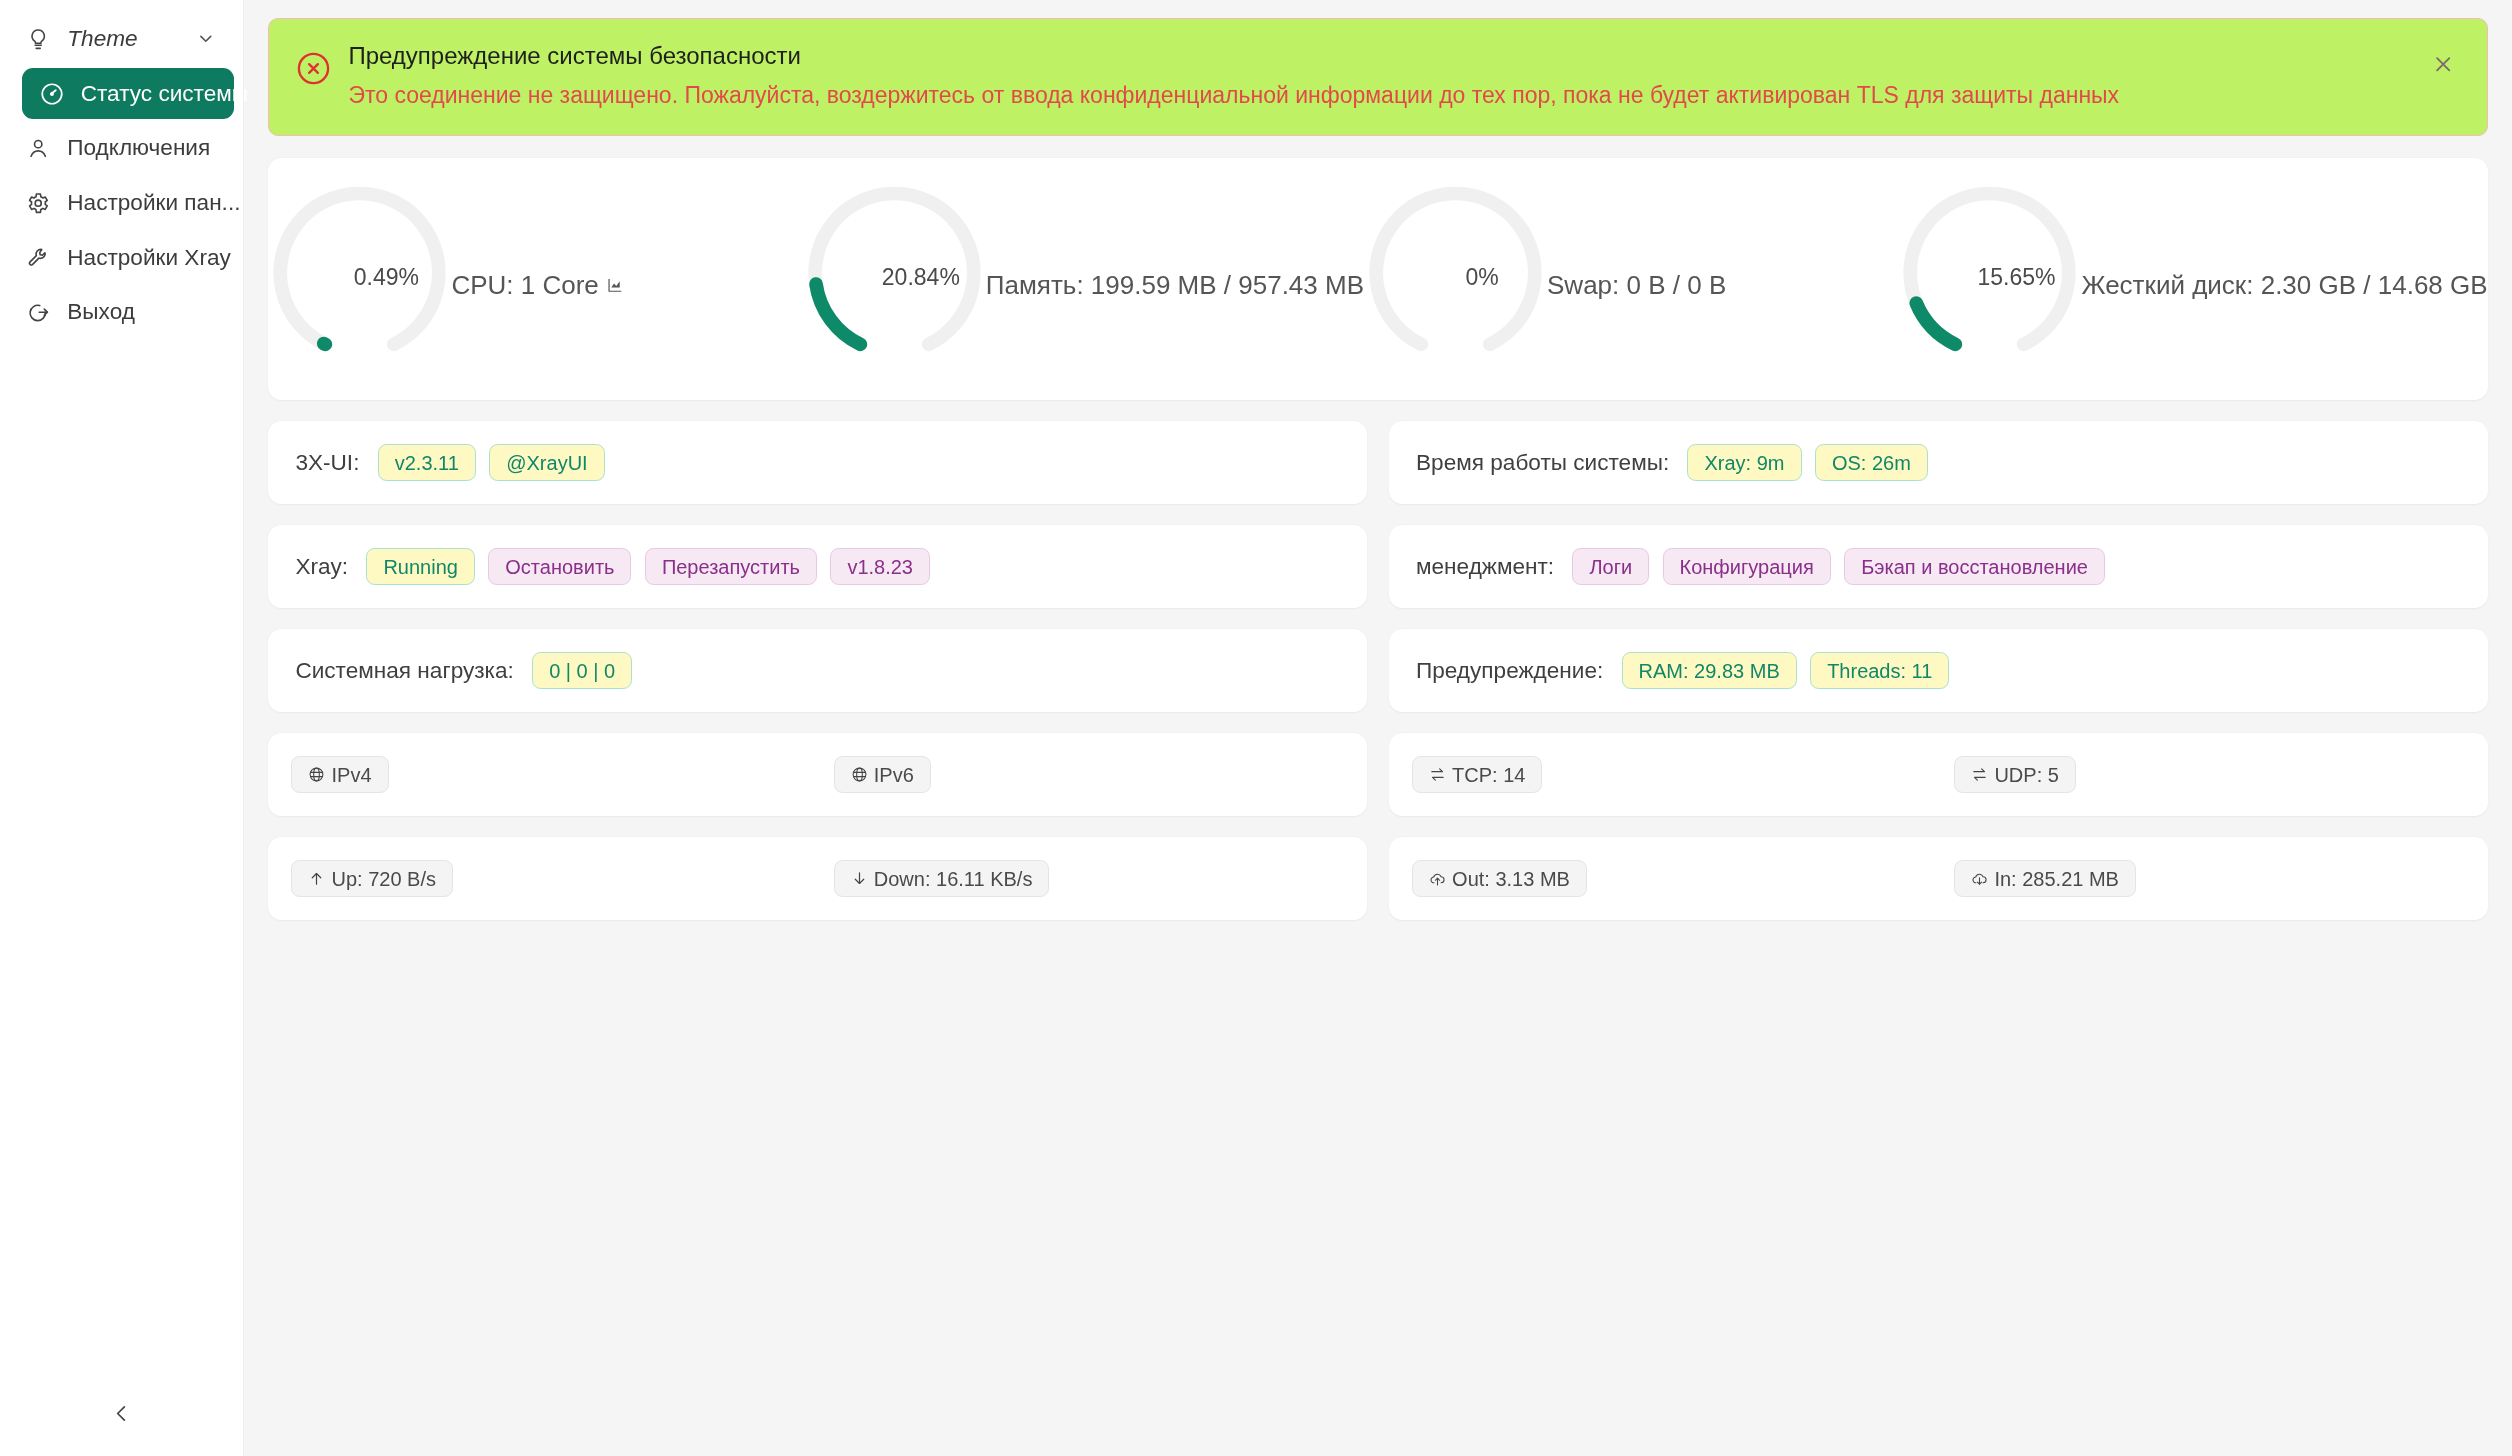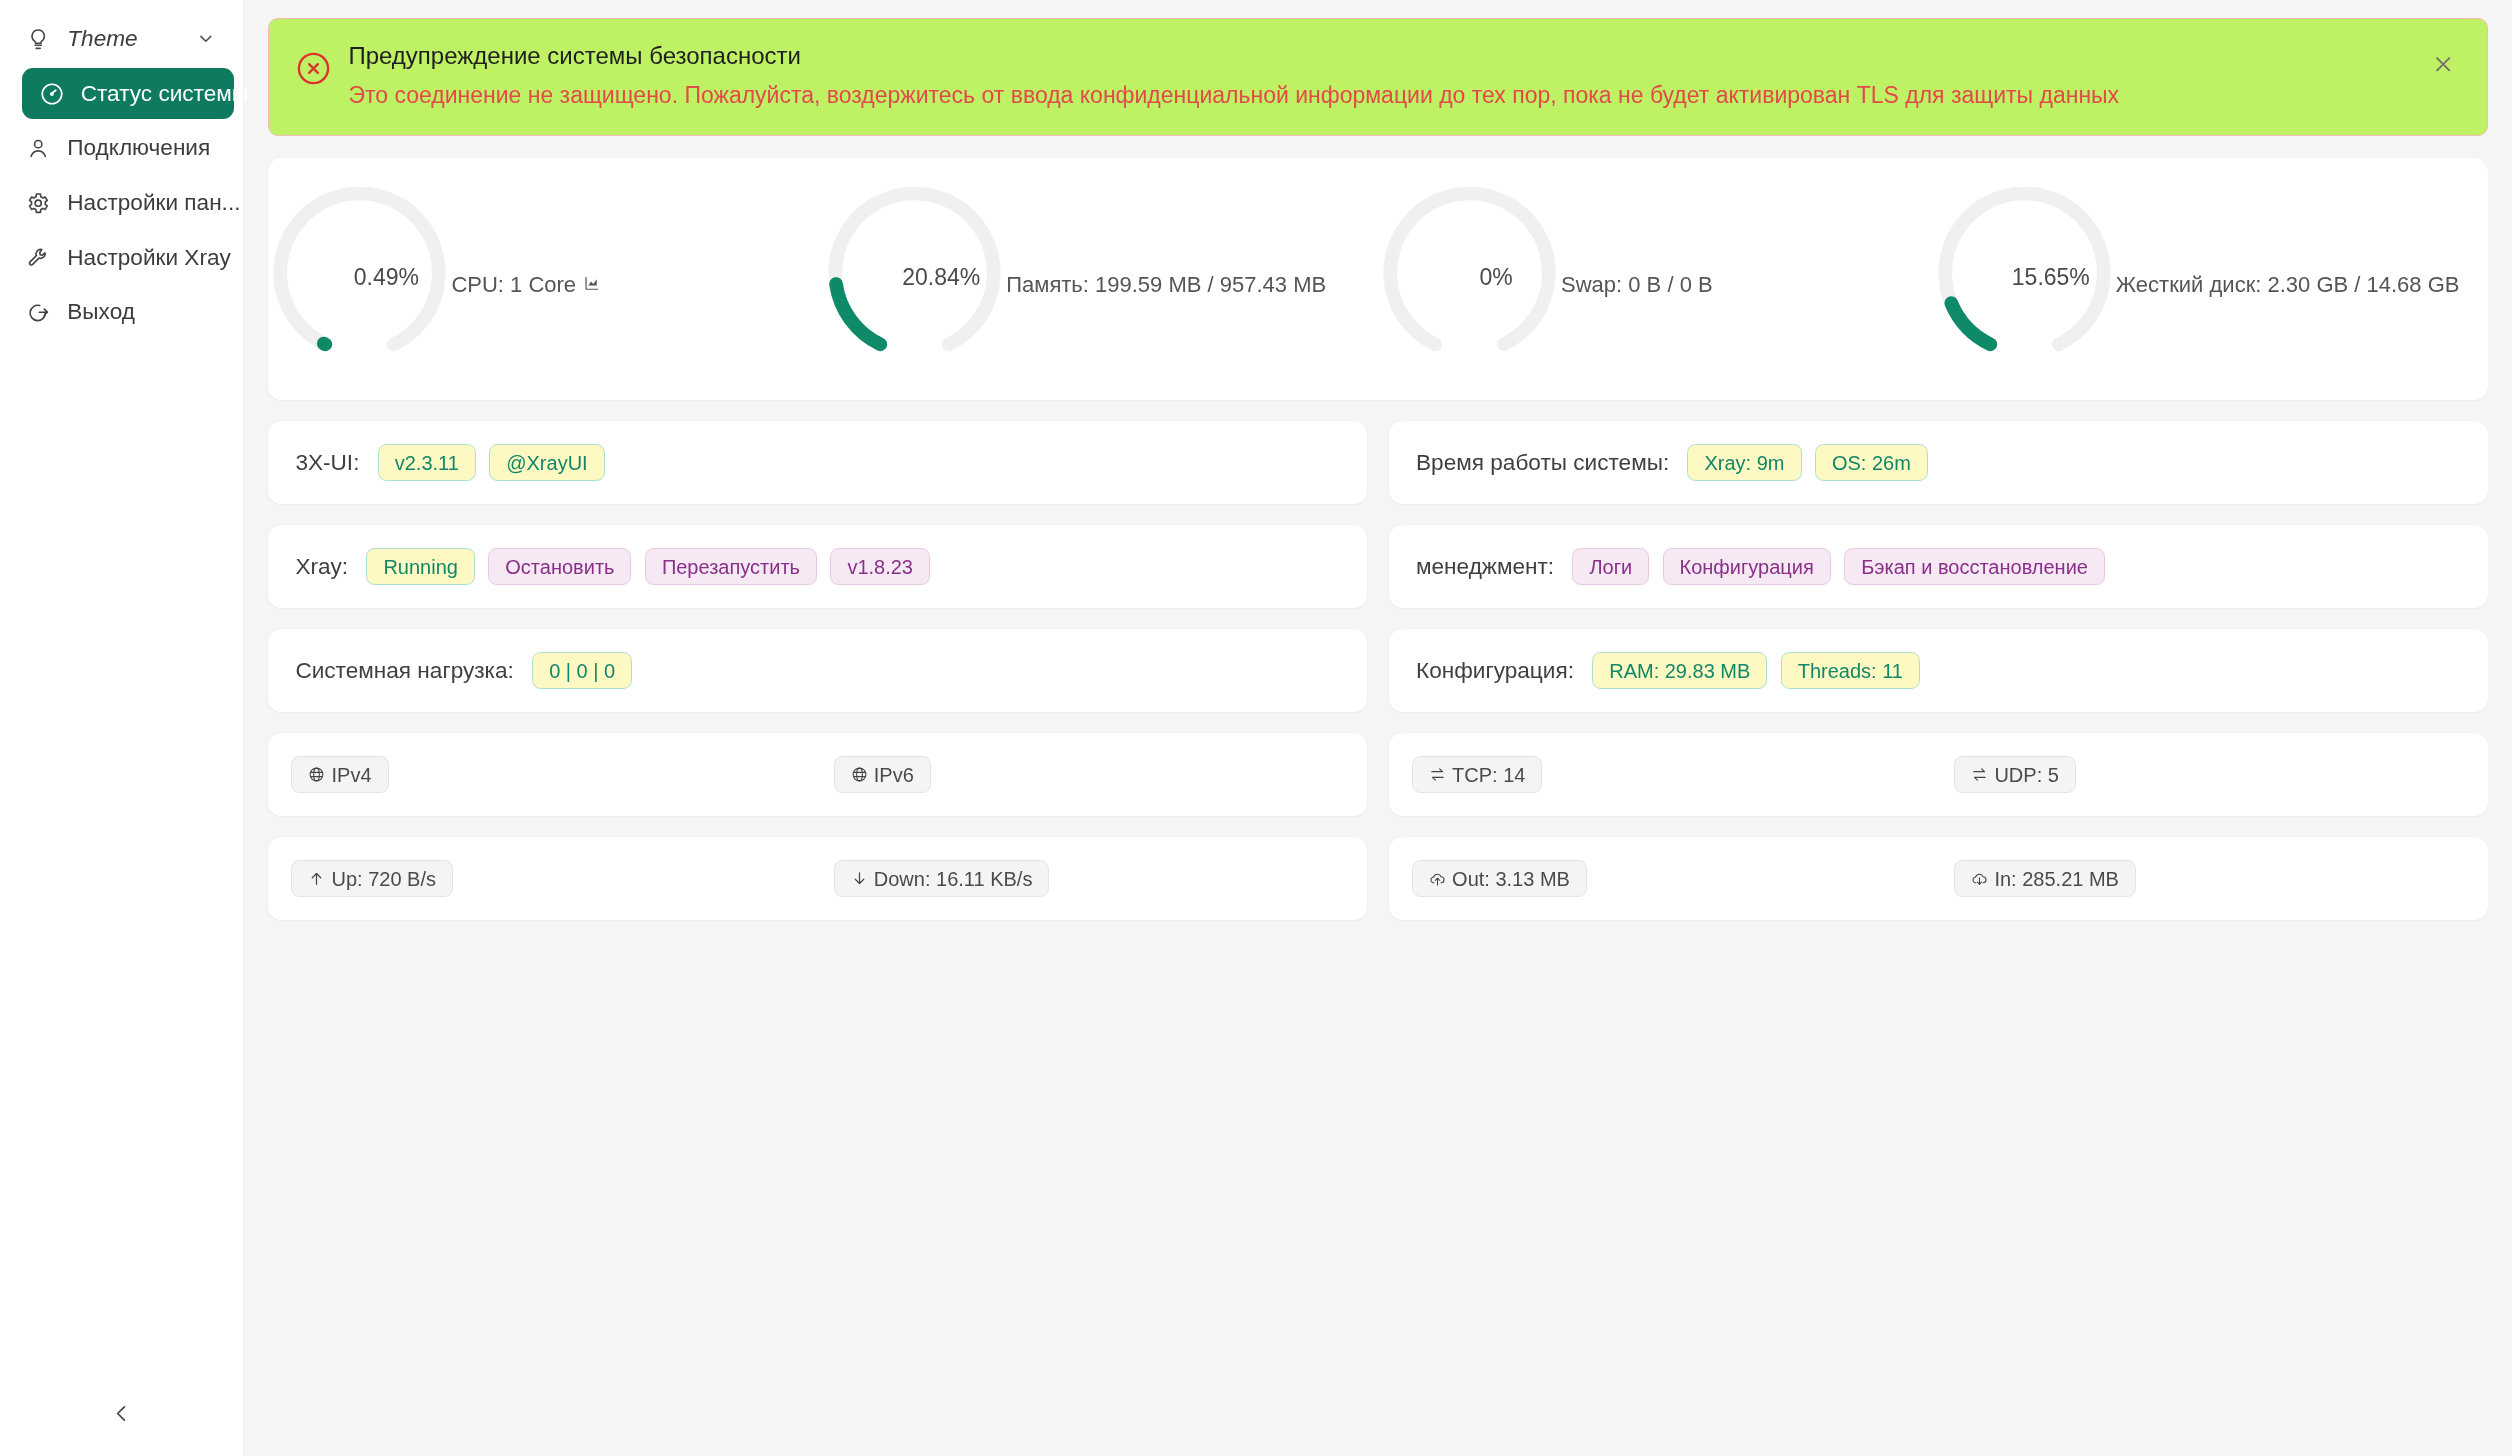--- a/index.html
+++ b/index.html
@@ -109,21 +109,21 @@
   .gauge-wrap svg { display: block; width: 183px; height: 183px; }
   .gauge-val {
     position: absolute; left: 0; right: 0; top: 50%;
     transform: translateY(-50%);
     text-align: center;
     font-size: 23px; color: #4a4a4a;
     padding-left: 53px;
   }
   .gauge-label {
     margin-top: 17px;
-    font-size: 22px; color: #555555;
+    font-size: 26px; color: #555555;
     display: flex; align-items: center; gap: 7.3px;
     white-space: nowrap;
   }
 
   
   .grid { display: flex; gap: 22px; margin-bottom: 21px; }
   .grid > .card { flex: 1; }
   .row-card {
     display: flex; align-items: center;
     min-height: 83px;
@@ -342,21 +342,21 @@
         <span class="tag purple">Бэкап и восстановление</span>
       </div>
     </div>
 
     <div class="grid">
       <div class="card row-card">
         <span class="row-label">Системная нагрузка:</span>
         <span class="tag green">0 | 0 | 0</span>
       </div>
       <div class="card row-card">
-        <span class="row-label">Конфигурация:</span>
+        <span class="row-label">Предупреждение:</span>
         <span class="tag green">RAM: 29.83 MB</span>
         <span class="tag green">Threads: 11</span>
       </div>
     </div>
 
     <div class="grid">
       <div class="card split-card">
         <div class="split-half">
           <span class="tag gray">
             <span>

